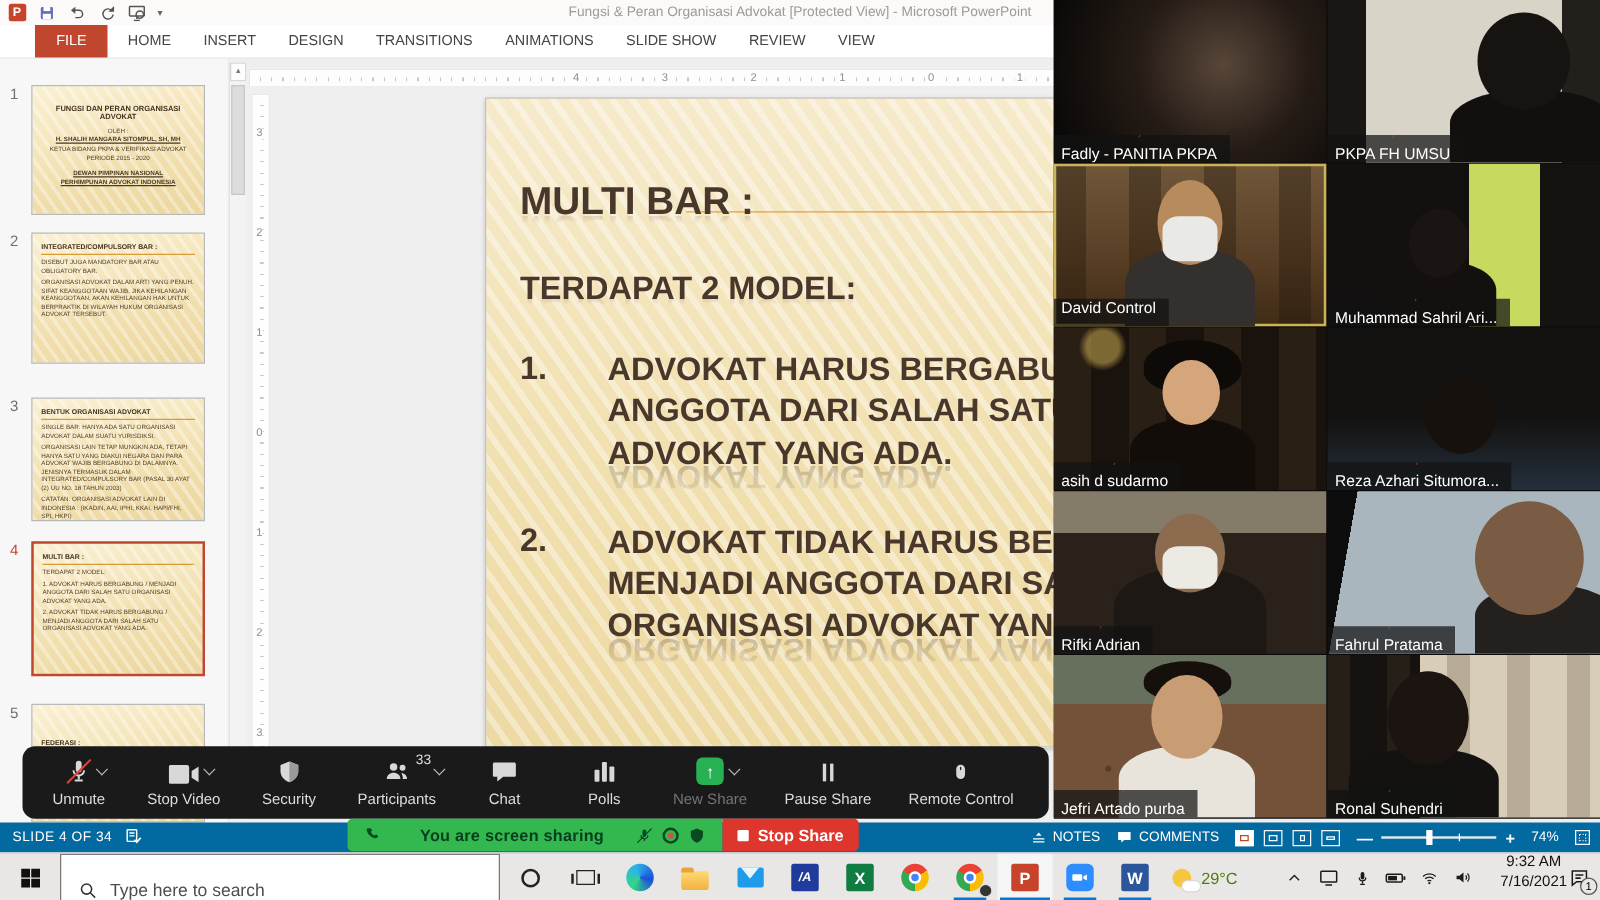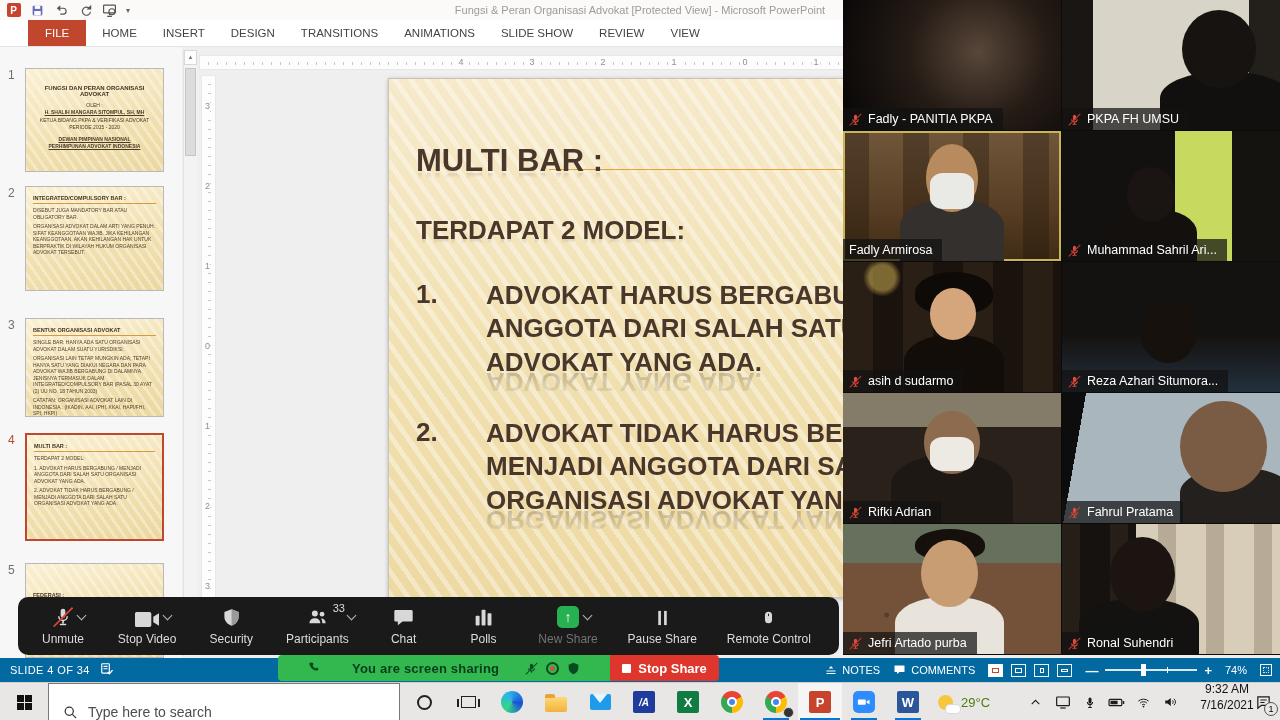--- a/index.html
+++ b/index.html
@@ -83,21 +83,21 @@
   .track { position:relative; width:92px; height:2px; background:rgba(255,255,255,.85); }
   .thumbk { position:absolute; left:36px; top:-5px; width:5px; height:12px; background:#fff; }
   .tick { position:absolute; left:62px; top:-2px; width:1px; height:6px; background:#fff; }
   .fit { width:12px; height:12px; border:1.5px solid #fff; position:relative; }
   .fit::after { content:""; position:absolute; inset:2px; border:1px dotted rgba(255,255,255,.8); }
 
   
   #gallery { position:absolute; left:843px; top:0; width:437px; height:655px; background:#0B0B0B; display:grid; grid-template-columns:1fr 1fr; grid-auto-rows:130px; gap:1px; z-index:10; }
   .vid { position:relative; overflow:hidden; background:#141414; }
   .vid.active { outline:2px solid #C9B458; outline-offset:-2px; }
-  .tag { position:absolute; left:0; bottom:0; z-index:3; display:flex; align-items:center; gap:6px; height:22px; padding:0 10px 0 6px; background:rgba(18,18,18,.72); color:#fff; font-size:12.5px; white-space:nowrap; }
+  .tag { position:absolute; left:0; bottom:0; z-index:3; display:flex; align-items:center; gap:6px; height:22px; padding:0 10px 0 6px; background:rgba(18,18,18,.72); color:#fff; font-size:12.5px; white-space:nowrap;flex-direction:column; }
   .ph,.pb,.pm { position:absolute; }
   .ph { border-radius:50%; }
   .pb { border-radius:45% 45% 0 0; }
 
   .t0 { background:radial-gradient(circle at 62% 40%, #584639 0%, #241B15 45%, #0B0908 90%); }
   .t1 { background:linear-gradient(90deg,#191613 0 14%, #D9D4C8 14% 86%, #23201C 86% 100%); }
   .t1 .ph { left:55%; top:8%; width:34%; height:60%; background:#161310; }
   .t1 .pb { left:45%; top:55%; width:60%; bottom:0; background:#12100E; }
   .t2 { background:
         repeating-linear-gradient(90deg, rgba(30,20,10,.35) 0 26px, rgba(0,0,0,0) 26px 60px),
@@ -139,21 +139,21 @@
   #zmbar { position:absolute; left:18px; top:597px; width:821px; height:58px; background:#1A1A1A; border-radius:10px; display:flex; align-items:center; justify-content:space-between; padding:0 28px 0 20px; z-index:20; }
   .zbtn { position:relative; display:flex; flex-direction:column; align-items:center; gap:4px; color:#DCDCDC; font-size:12px; min-width:50px; }
   .zbtn .ic { height:22px; display:flex; align-items:end; justify-content:center; position:relative; }
   .chev { position:absolute; top:6px; right:-12px; width:7px; height:7px; border-right:1.6px solid #B9B9B9; border-bottom:1.6px solid #B9B9B9; transform:rotate(45deg); }
   .pcount { position:absolute; top:-4px; right:-16px; font-size:11px; color:#DDD; }
   .ns-icon { width:22px; height:22px; border-radius:5px; background:#27B152; color:#fff; display:flex; align-items:center; justify-content:center; font-size:14px; font-weight:bold; }
   .ns-label { color:#737373; }
 
   
   #sharebar { position:absolute; left:278px; top:655px; height:26px; display:flex; z-index:30; font-size:13px; }
-  .sb-green { display:flex; align-items:center; background:#33B850; border-radius:4px 0 0 4px; padding:0 30px; color:#073D1C; font-weight:bold; }
+  .sb-green { display:flex; align-items:center; background:#33B850; border-radius:4px 0 0 4px; padding:0 14px; color:#073D1C; font-weight:bold; }
   .sb-msg { margin:0 26px 0 30px; letter-spacing:.2px; }
   .sb-ic { display:flex; align-items:center; gap:8px; }
   .sb-red { display:flex; align-items:center; gap:7px; background:#DE362C; border-radius:0 4px 4px 0; padding:0 12px; color:#fff; font-weight:bold; }
   .stop-sq { width:9px; height:9px; background:#fff; border-radius:1px; }
   .rec { width:13px; height:13px; border:2px solid #0A4A21; border-radius:50%; position:relative; }
   .rec::after { content:""; position:absolute; inset:2px; border-radius:50%; background:#C4574A; }
 
   
   #taskbar { position:absolute; left:0; top:682px; width:1280px; height:38px; background:#E9E7E6; border-top:1px solid #D2D0CF; z-index:40; }
   #tkstart { position:absolute; left:0; top:0; width:48px; height:38px; display:flex; align-items:center; justify-content:center; }
@@ -417,21 +417,21 @@
           </svg>
         <span>PKPA FH UMSU</span>
       </div>
     </div>
 
     <div class="vid t2 active">
       <div class="pb"></div>
         <div class="ph"></div>
         <div class="pm"></div>
       <div class="tag">
-        <span>Fadly Armirosa</span>
+        <span>David Control</span>
       </div>
     </div>
 
     <div class="vid t3">
       <div class="pb"></div>
         <div class="ph"></div>
       <div class="tag">
         <svg width="13" height="13" viewBox="0 0 24 24">
             <g fill="#E04C3F">
               <rect x="9.2" y="3" width="5.6" height="10.5" rx="2.8"></rect>

